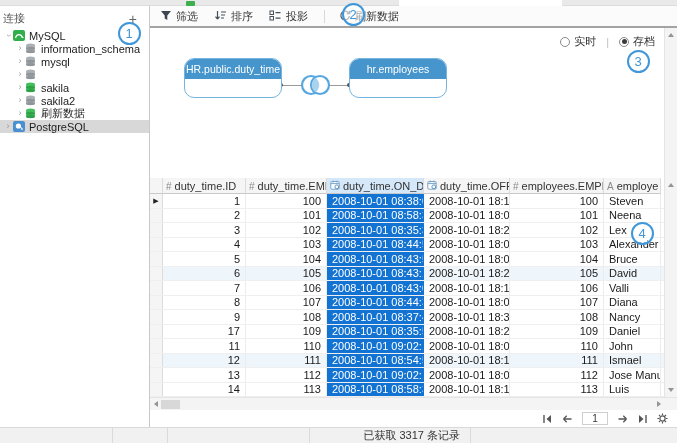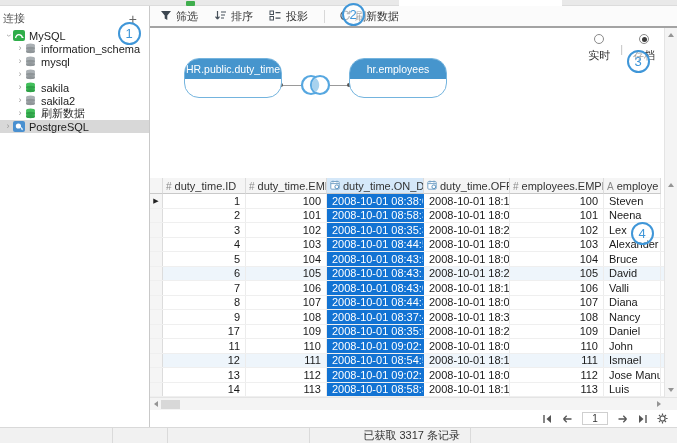--- a/index.html
+++ b/index.html
@@ -32,23 +32,23 @@
   .toolbar { height:22px; display:flex; align-items:center; padding-left:10px; background:#fbfbfb; border-bottom:2px solid #a3a3a3; }
   .tb-btn { display:flex; align-items:center; gap:4px; margin-right:16px; color:#333; cursor:default; }
   .tb-sep { width:1px; height:13px; background:#d8d8d8; margin:0 14px 0 0; }
 
   
   .designer { height:150px; position:relative; background:#fff; }
   .mode-row { position:absolute; top:6px; right:22px; display:flex; align-items:center; gap:7px; color:#333; }
   .radio { width:10px; height:10px; border:1px solid #8a8a8a; border-radius:50%; display:inline-flex; align-items:center; justify-content:center; background:#fff; }
   .radio .dot { width:5px; height:5px; border-radius:50%; background:#3c3c3c; display:none; }
   .radio.on .dot { display:block; }
-  .mode-opt { display:flex; align-items:center; gap:4px;flex-direction:column; }
+  .mode-opt { display:flex; align-items:center; gap:4px; }
   .mode-sep { color:#c0c0c0; padding:0 3px; }
-  .tnode { position:absolute; width:98px; height:40px; border:1px solid #74b4de; border-radius:15px; background:#fff; overflow:hidden; }
+  .tnode { position:absolute; width:98px; height:40px; border:1px solid #74b4de; border-radius:10px; background:#fff; overflow:hidden; }
   .tnode .thead { height:20px; background:#4695cd; color:#fff; display:flex; align-items:center; justify-content:center; font-size:10.5px; white-space:nowrap; }
   .conn-line { position:absolute; height:1px; background:#9a9a9a; }
   .conn-dot { position:absolute; width:4px; height:4px; background:#555; border-radius:50%; }
   .join-ic { position:absolute; }
 
   
   .vscroll { position:absolute; right:0; top:0; bottom:0; width:13px; background:#f4f4f4; border-left:1px solid #e4e4e4; }
   .arr { position:absolute; left:3px; width:0; height:0; border-left:3.5px solid transparent; border-right:3.5px solid transparent; }
   .arr.up { top:5px; border-bottom:4px solid #949494; }
   .arr.dn { bottom:5px; border-top:4px solid #949494; }

